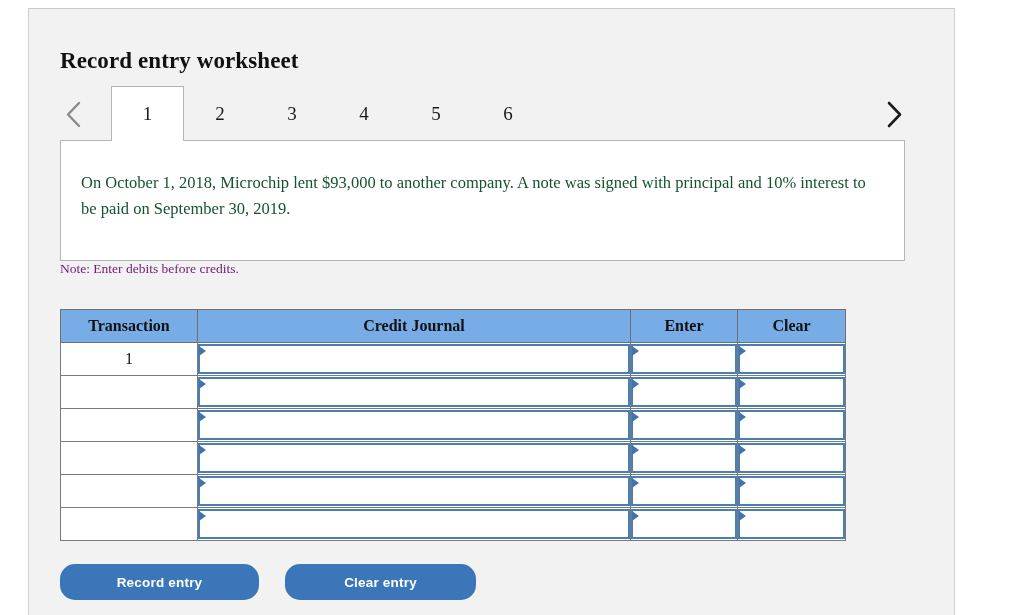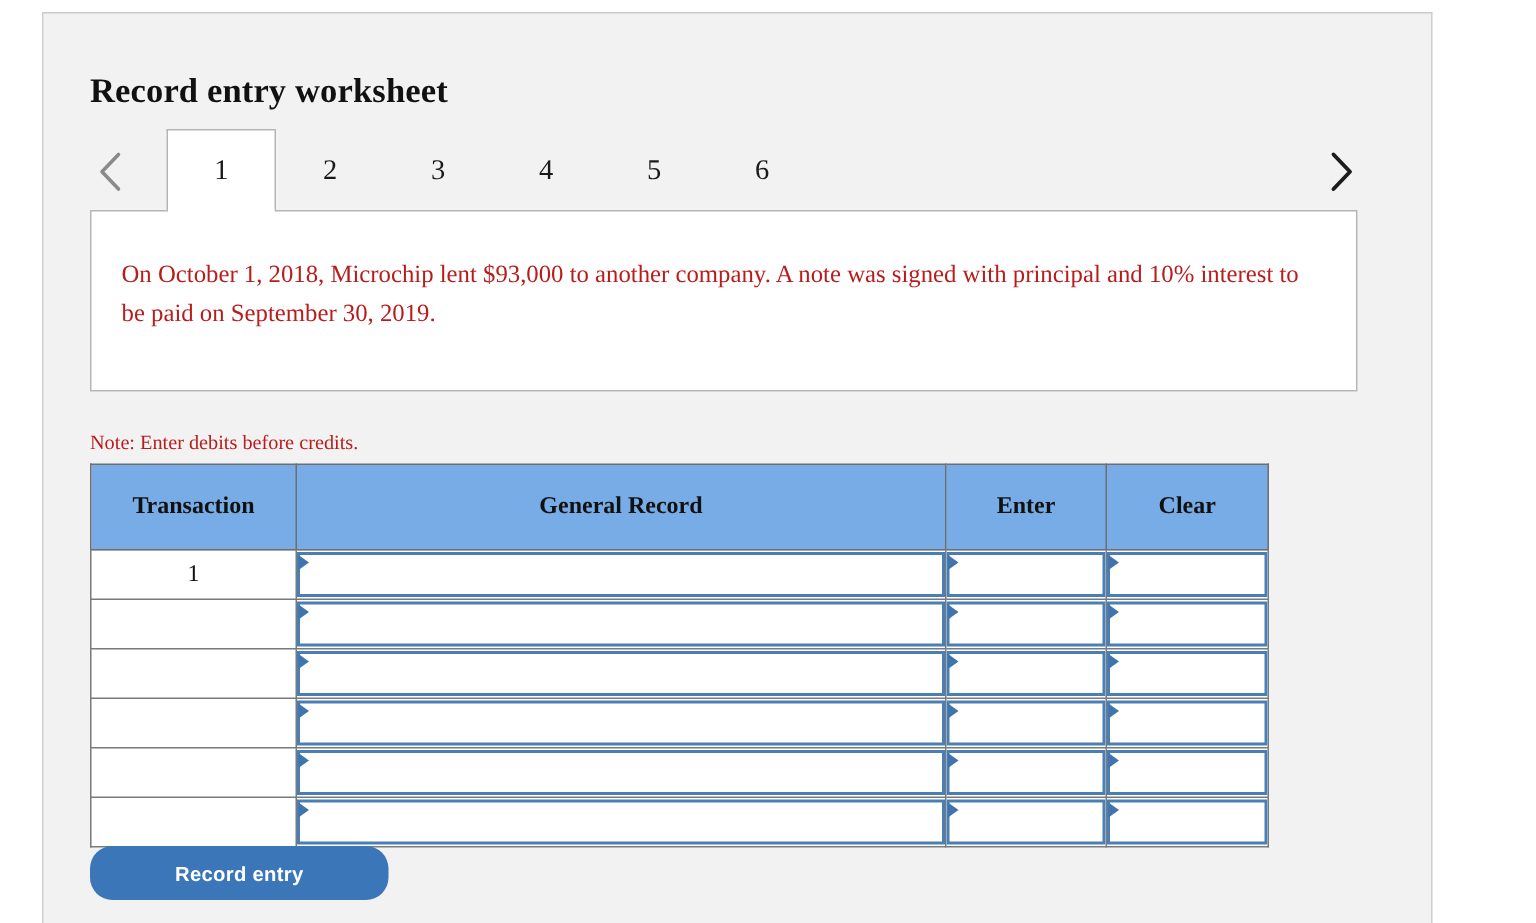--- a/index.html
+++ b/index.html
@@ -111,51 +111,51 @@
     z-index: 4;
   }
   #scenario-text {
     position: absolute;
     left: 20px;
     top: 12px;
     width: 790px;
     font-family: "Liberation Serif", serif;
     font-size: 16.5px;
     line-height: 26px;
-    color: #b91c1c;
+    color: #14532d;
   }
 
   
   #note {
     position: absolute;
     left: 31px;
-    top: 278px;
+    top: 252px;
     font-family: "Liberation Serif", serif;
     font-size: 13.5px;
-    color: #b91c1c;
+    color: #701a75;
   }
 
   
   #journal-table {
     position: absolute;
     left: 31px;
     top: 300px;
     width: 785px;
     border-collapse: collapse;
     table-layout: fixed;
   }
   #journal-table th {
     background: #77ACE6;
     border: 1px solid #6f6f6f;
     font-family: "Liberation Serif", serif;
     font-weight: bold;
     font-size: 16px;
     color: #111111;
     height: 32px;
-    padding: 12px;
+    padding: 0;
     text-align: center;
   }
   #journal-table td {
     border: 1px solid #7a7a7a;
     padding: 0;
     height: 32px;
     background: #ffffff;
     vertical-align: middle;
   }
   td.txn-cell {
@@ -259,21 +259,21 @@
   <table id="journal-table">
     <colgroup>
       <col style="width:137px">
       <col style="width:433px">
       <col style="width:107px">
       <col style="width:108px">
     </colgroup>
     <thead>
       <tr id="journal-head-row">
           <th>Transaction</th>
-          <th>General Record</th>
+          <th>Credit Journal</th>
           <th>Enter</th>
           <th>Clear</th>
         </tr>
     </thead>
     <tbody id="journal-body">
         <tr>
           <td class="txn-cell">1</td>
           <td class="field-cell">
             <div class="field">
               <span class="marker"></span>
@@ -377,14 +377,15 @@
           <td class="field-cell">
             <div class="field">
               <span class="marker"></span>
             </div>
           </td>
         </tr>
       </tbody>
   </table>
 
   <button class="btn" id="record-entry-button">Record entry</button>
+  <button class="btn" id="clear-entry-button">Clear entry</button>
 
 </div>
 
 </body></html>

